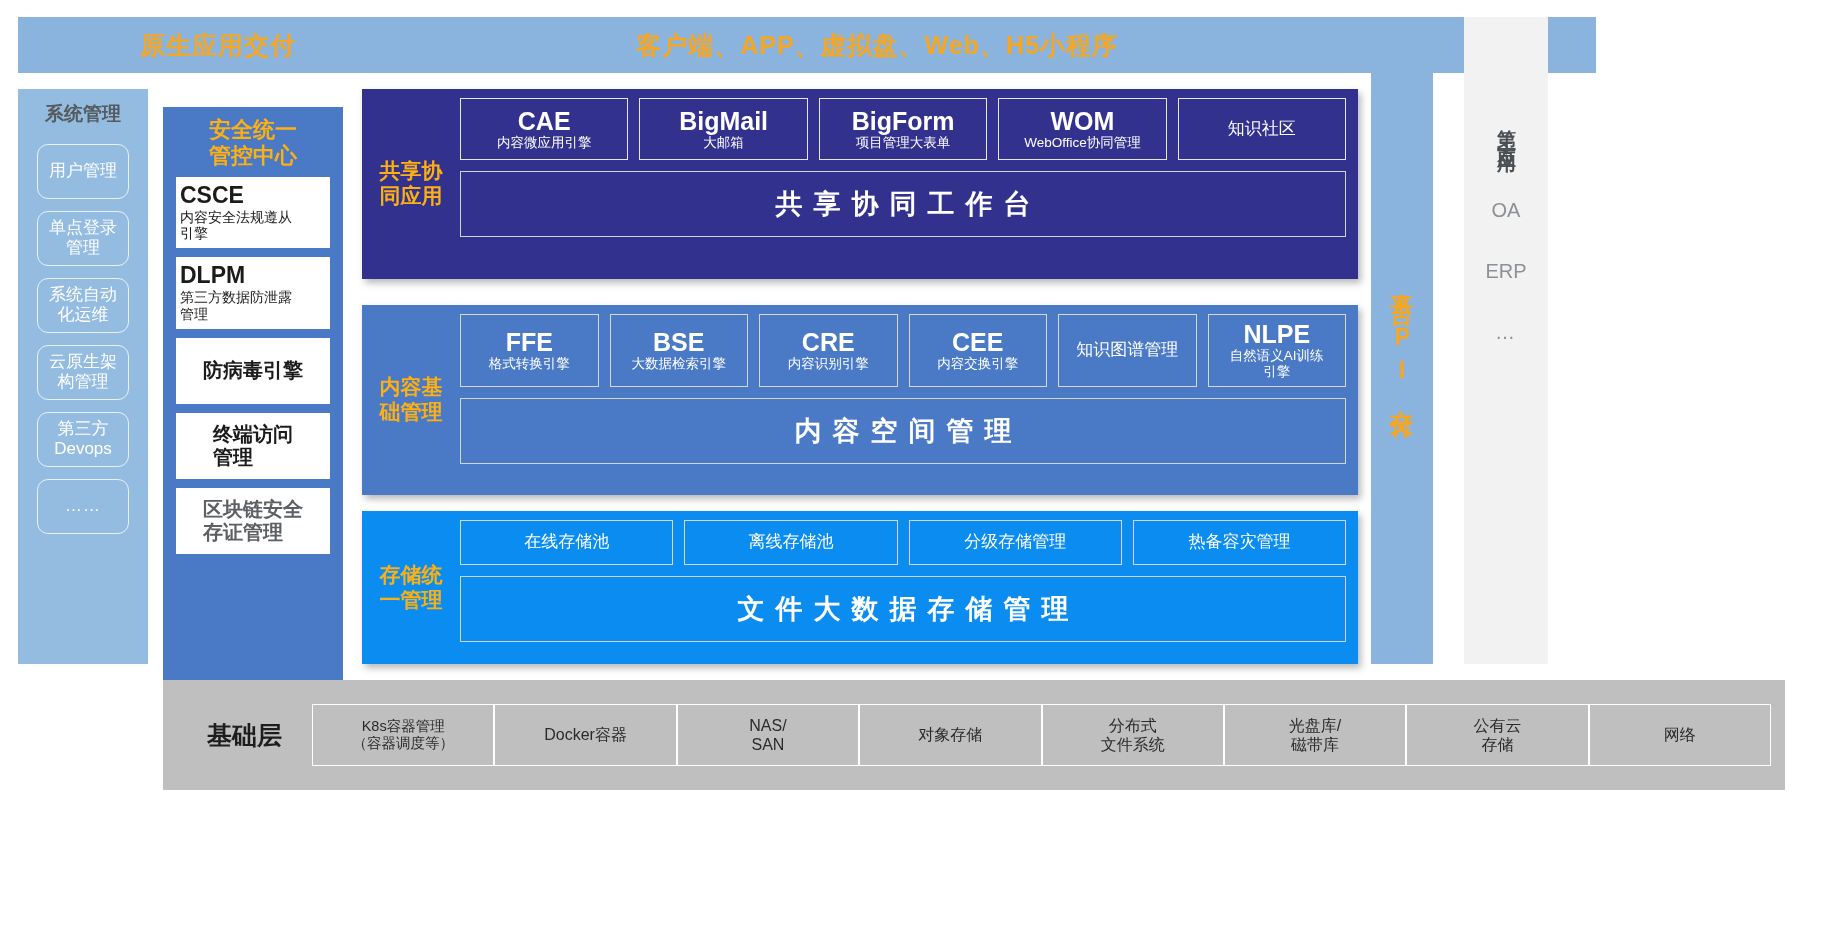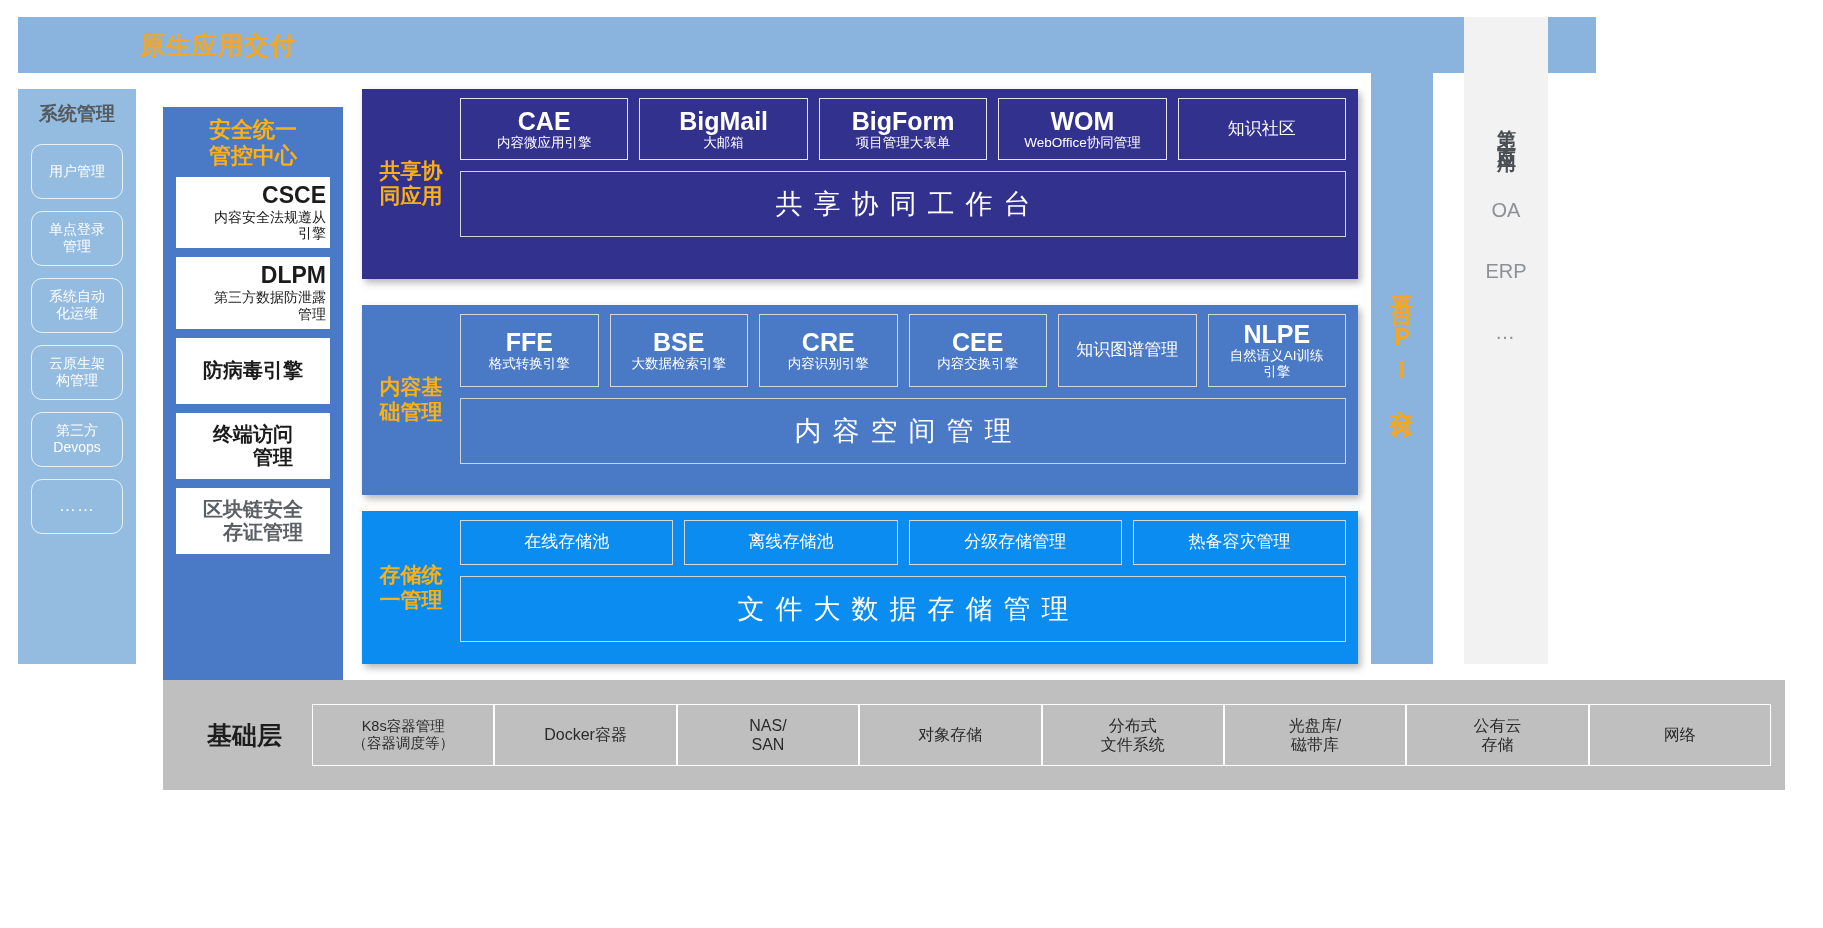--- a/index.html
+++ b/index.html
@@ -21,48 +21,48 @@
     color: #f5a623; font-weight: bold; font-size: 25px;
     width: 400px; text-align: center; letter-spacing: 1px;
   }
   .delivery-sub {
     color: #f5a623; font-weight: bold; font-size: 25px;
     flex: 1; text-align: center; letter-spacing: 1px; margin-right: 260px;
   }
 
   
   .sysmgmt {
-    position: absolute; left: 18px; top: 89px; width: 118px; height: 575px;
+    position: absolute; left: 18px; top: 89px; width: 130px; height: 575px;
     background: #94bbe0; padding-top: 14px;
   }
   .sysmgmt-title {
     color: #555a5e; font-weight: bold; font-size: 19px;
     text-align: center; line-height: 1.2; margin-bottom: 18px;
   }
   .sys-item {
     width: 92px; margin: 0 auto 12px auto; min-height: 55px;
     border: 1.6px solid #e9f1f8; border-radius: 11px;
-    color: #ffffff; font-size: 14px; line-height: 1.22;
+    color: #ffffff; font-size: 17px; line-height: 1.22;
     display: flex; align-items: center; justify-content: center;
     text-align: center; padding: 4px 2px;
   }
   .sys-item.dots { font-size: 17px; letter-spacing: 1px; }
 
   
   .security {
     position: absolute; left: 163px; top: 107px; width: 180px; height: 575px;
     background: #4a79c6; padding: 10px 13px 12px 13px;
   }
   .security-title {
     color: #fcb014; font-weight: bold; font-size: 22px;
     text-align: center; line-height: 1.18; margin-bottom: 8px;
   }
   .sec-card {
     background: #ffffff; color: #1b1b1b; margin-bottom: 9px;
-    padding: 6px 4px; text-align: right;
+    padding: 6px 4px; text-align: left;
   }
   .sec-code { font-weight: bold; font-size: 23px; line-height: 1.12; }
   .sec-desc { font-size: 14px; line-height: 1.2; }
   .sec-card.single {
     min-height: 66px; display: flex; align-items: center; justify-content: center;
   }
   .sec-card.single .sec-code { font-size: 20px; }
   .sec-card.grey .sec-code { color: #5b6064; }
 
   
@@ -80,21 +80,21 @@
   .chip {
     flex: 1; border: 1.7px solid #d4d8dc; text-align: center;
     color: #ffffff; padding: 6px 3px; min-height: 62px;
     display: flex; flex-direction: column; align-items: center; justify-content: center;
   }
   .chip-code { font-weight: bold; font-size: 25px; line-height: 1.08; }
   .chip-desc { font-size: 13.5px; line-height: 1.18; }
   .chip.plain .chip-code { font-size: 17px; font-weight: normal; }
   .wide-bar {
     margin-top: 11px; border: 1.7px solid #cfd4d9; color: #ffffff;
-    font-weight: normal; font-size: 27px; letter-spacing: 11px;
+    font-weight: bold; font-size: 27px; letter-spacing: 11px;
     text-align: center; padding: 14px 0 14px 11px; min-height: 56px;
     display: flex; align-items: center; justify-content: center;
   }
 
   
   #band-collab { top: 89px; width: 996px; height: 190px; background: #33318e; }
   #band-collab .chip { border-color: #e4e6ea; }
   #band-content { top: 305px; width: 996px; height: 190px; background: #4a79c6; }
   #band-storage { top: 511px; width: 996px; height: 153px; background: #0b8cf0; }
   #band-storage .chip { min-height: 45px; }
@@ -144,20 +144,21 @@
   }
   .infra-chip.small { font-size: 14.5px; }
 </style>
 </head>
 <body>
 
 <div class="stage">
 
   <div class="delivery-bar">
     <div class="delivery-title">原生应用交付</div>
+    <div class="delivery-sub">客户端、APP、虚拟盘、Web、H5小程序</div>
   </div>
 
   <div class="sysmgmt">
     <div class="sysmgmt-title">系统管理</div>
     <div class="sys-item">用户管理</div>
     <div class="sys-item">单点登录<br>管理</div>
     <div class="sys-item">系统自动<br>化运维</div>
     <div class="sys-item">云原生架<br>构管理</div>
     <div class="sys-item">第三方<br>Devops</div>
     <div class="sys-item dots">……</div>

